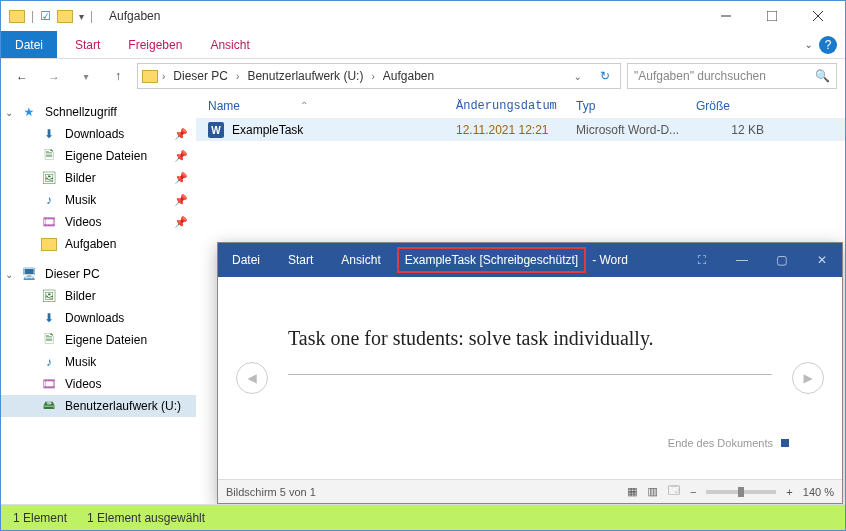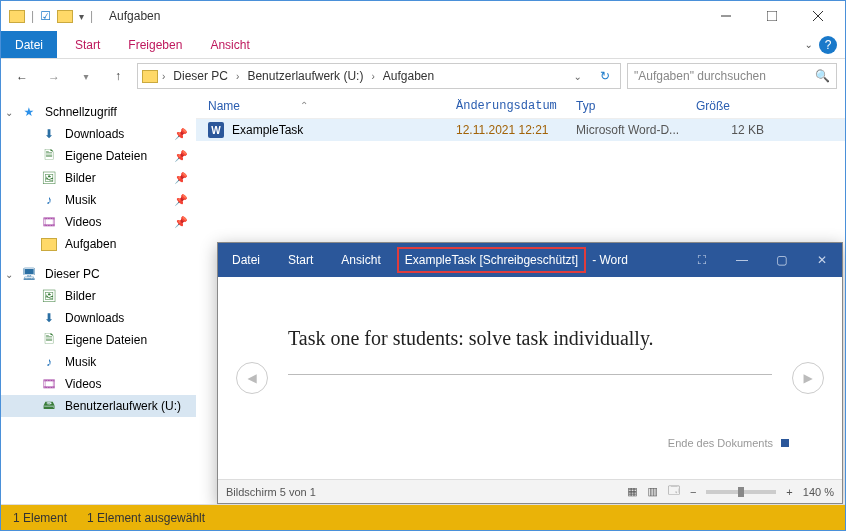--- a/index.html
+++ b/index.html
@@ -85,21 +85,21 @@
 .nav-circle { position:absolute; width:32px; height:32px; border:1px solid #ccc; border-radius:50%; display:flex; align-items:center; justify-content:center; color:#bbb; top: 50%; transform: translateY(-50%);}
 .nav-circle.left { left: 18px; }
 .nav-circle.right { right: 18px; }
 
 .word-status { height: 24px; background:#f3f3f3; border-top:1px solid #ddd; display:flex; align-items:center; font-size:11px; color:#555; padding: 0 8px; gap:10px;}
 .word-status .spacer { flex:1;}
 .word-status .zoom-slider { width:70px; height:4px; background:#ccc; position:relative;}
 .word-status .zoom-slider::after { content:""; position:absolute; left:45%; top:-3px; width:6px; height:10px; background:#888;}
 
 
-.exp-status { position:absolute; left:0; bottom:0; height:26px; width: 846px; border-top:1px solid #ddd; display:flex; align-items:center; padding:0 12px; gap:20px; color:#2a5db0; font-size:12px; background:#eab308;}
+.exp-status { position:absolute; left:0; bottom:0; height:26px; width: 846px; border-top:1px solid #ddd; display:flex; align-items:center; padding:0 12px; gap:20px; color:#2a5db0; font-size:12px; background:#bef264;}
 .exp-status .black { color:#333;}
 </style>
 </head>
 <body>
 
 <div class="title-bar">
   <div class="qat">
     <span class="ico ico-folder"></span>
     <span class="sep">|</span>
     <span style="color:#1979ca;">☑</span>

